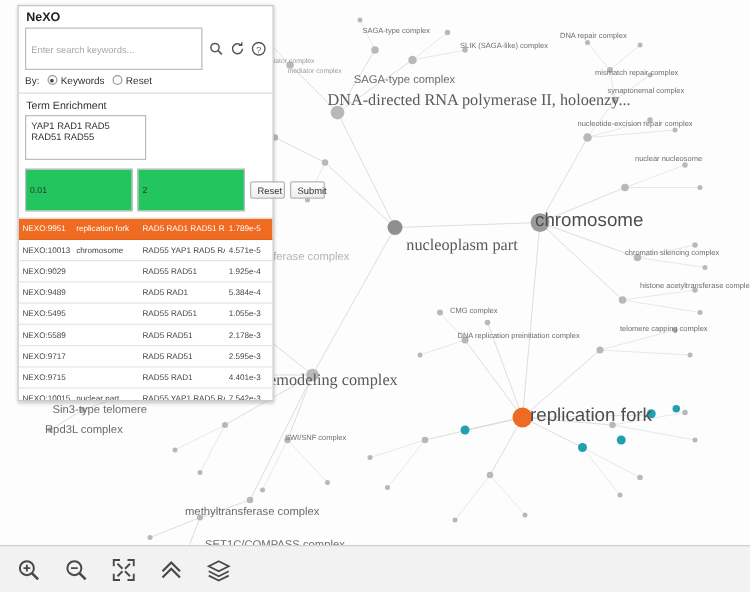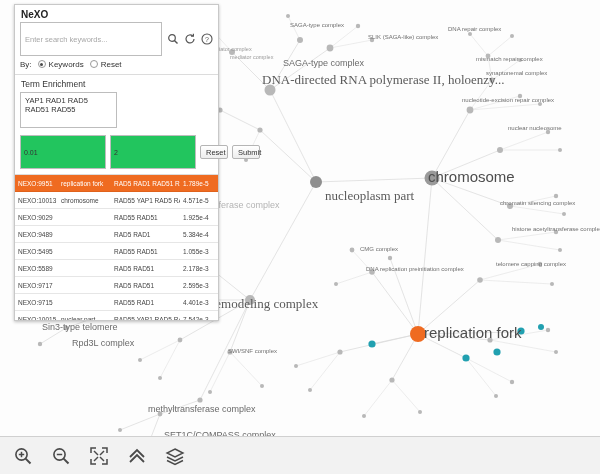--- a/index.html
+++ b/index.html
@@ -424,21 +424,21 @@
     <div class="net-label" style="left:462px; top:97px;">nucleotide-excision repair complex</div>
     <div class="net-label" style="left:508px; top:125px;">nuclear nucleosome</div>
     <div class="net-label" style="left:500px; top:200px;">chromatin silencing complex</div>
     <div class="net-label" style="left:512px; top:226px;">histone acetyltransferase complex</div>
     <div class="net-label" style="left:366px; top:266px;">DNA replication preinitiation complex</div>
     <div class="net-label" style="left:360px; top:246px;">CMG complex</div>
     <div class="net-label" style="left:496px; top:261px;">telomere capping complex</div>
     <div class="net-label" style="left:228px; top:348px;">SWI/SNF complex</div>
     <div class="net-label mid" style="left:72px; top:306px;">Rpd3L-Expanded complex</div>
     <div class="net-label mid" style="left:42px; top:322px;">Sin3-type telomere</div>
-    <div class="net-label mid" style="left:36px; top:338px;margin-left:36px;">Rpd3L complex</div>
+    <div class="net-label mid" style="left:36px; top:338px;">Rpd3L complex</div>
     <div class="net-label mid" style="left:148px; top:404px;">methyltransferase complex</div>
     <div class="net-label mid" style="left:164px; top:430px;">SET1C/COMPASS complex</div>
     <div class="net-label faint" style="left:110px; top:200px;">H4/H2A histone acetyltransferase complex</div>
     <div class="net-label tiny" style="left:50px; top:184px;">nucleosome-remodeling complex</div>
   </div>
 
   <div id="panel">
     <div id="panel-title">NeXO</div>
 
     <div class="search-row">

